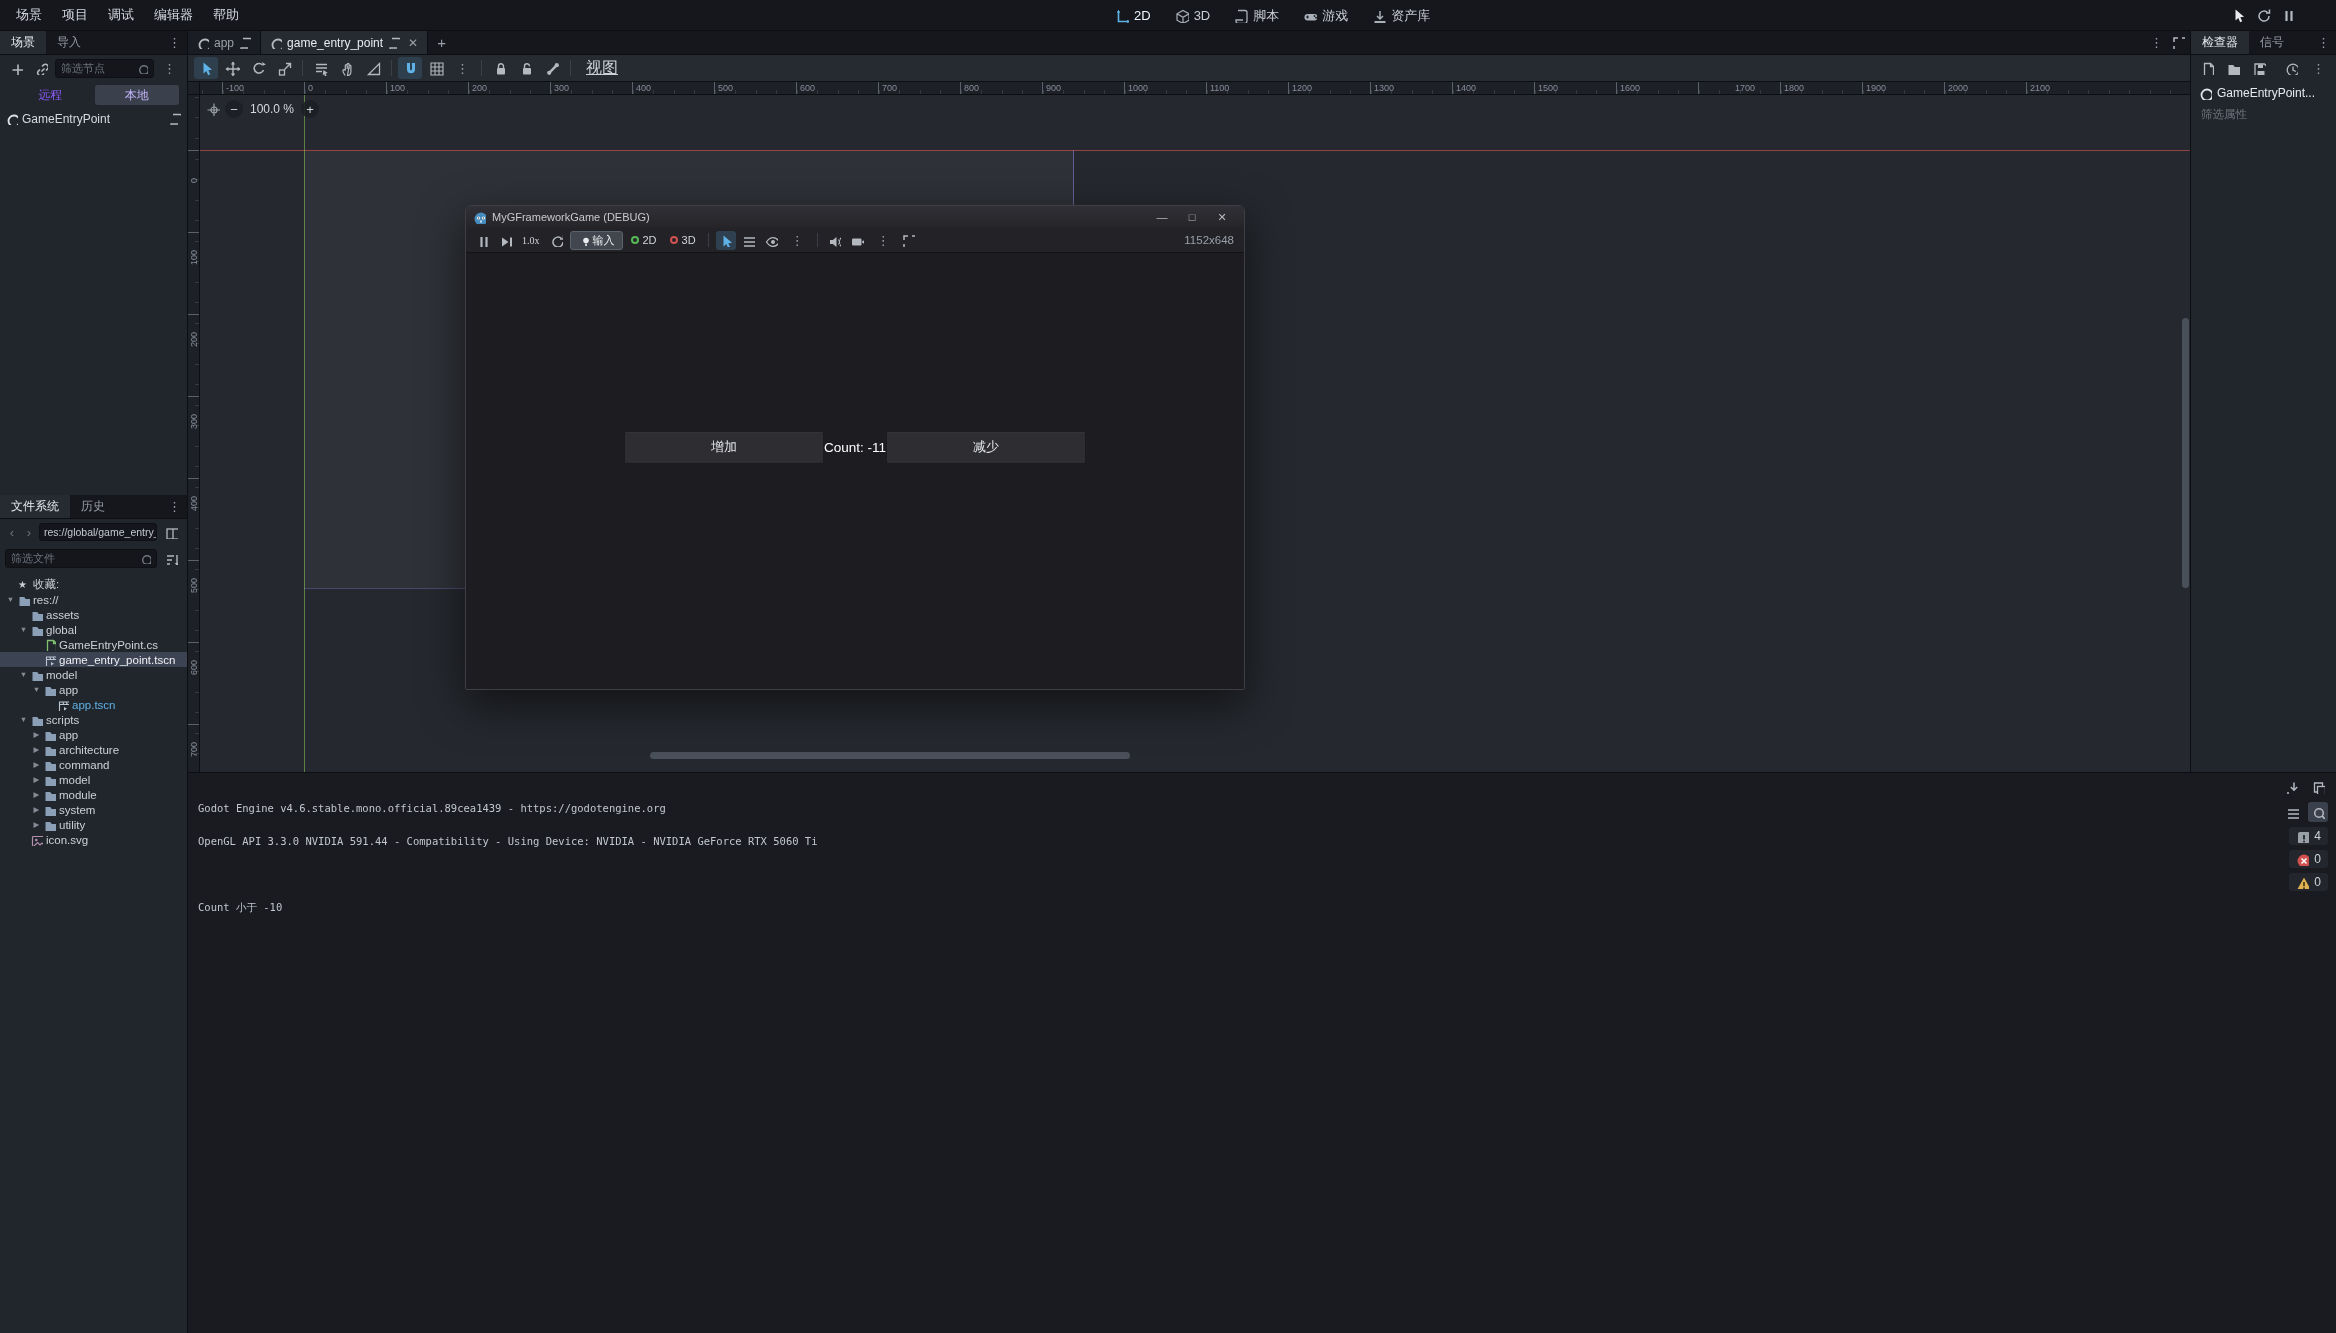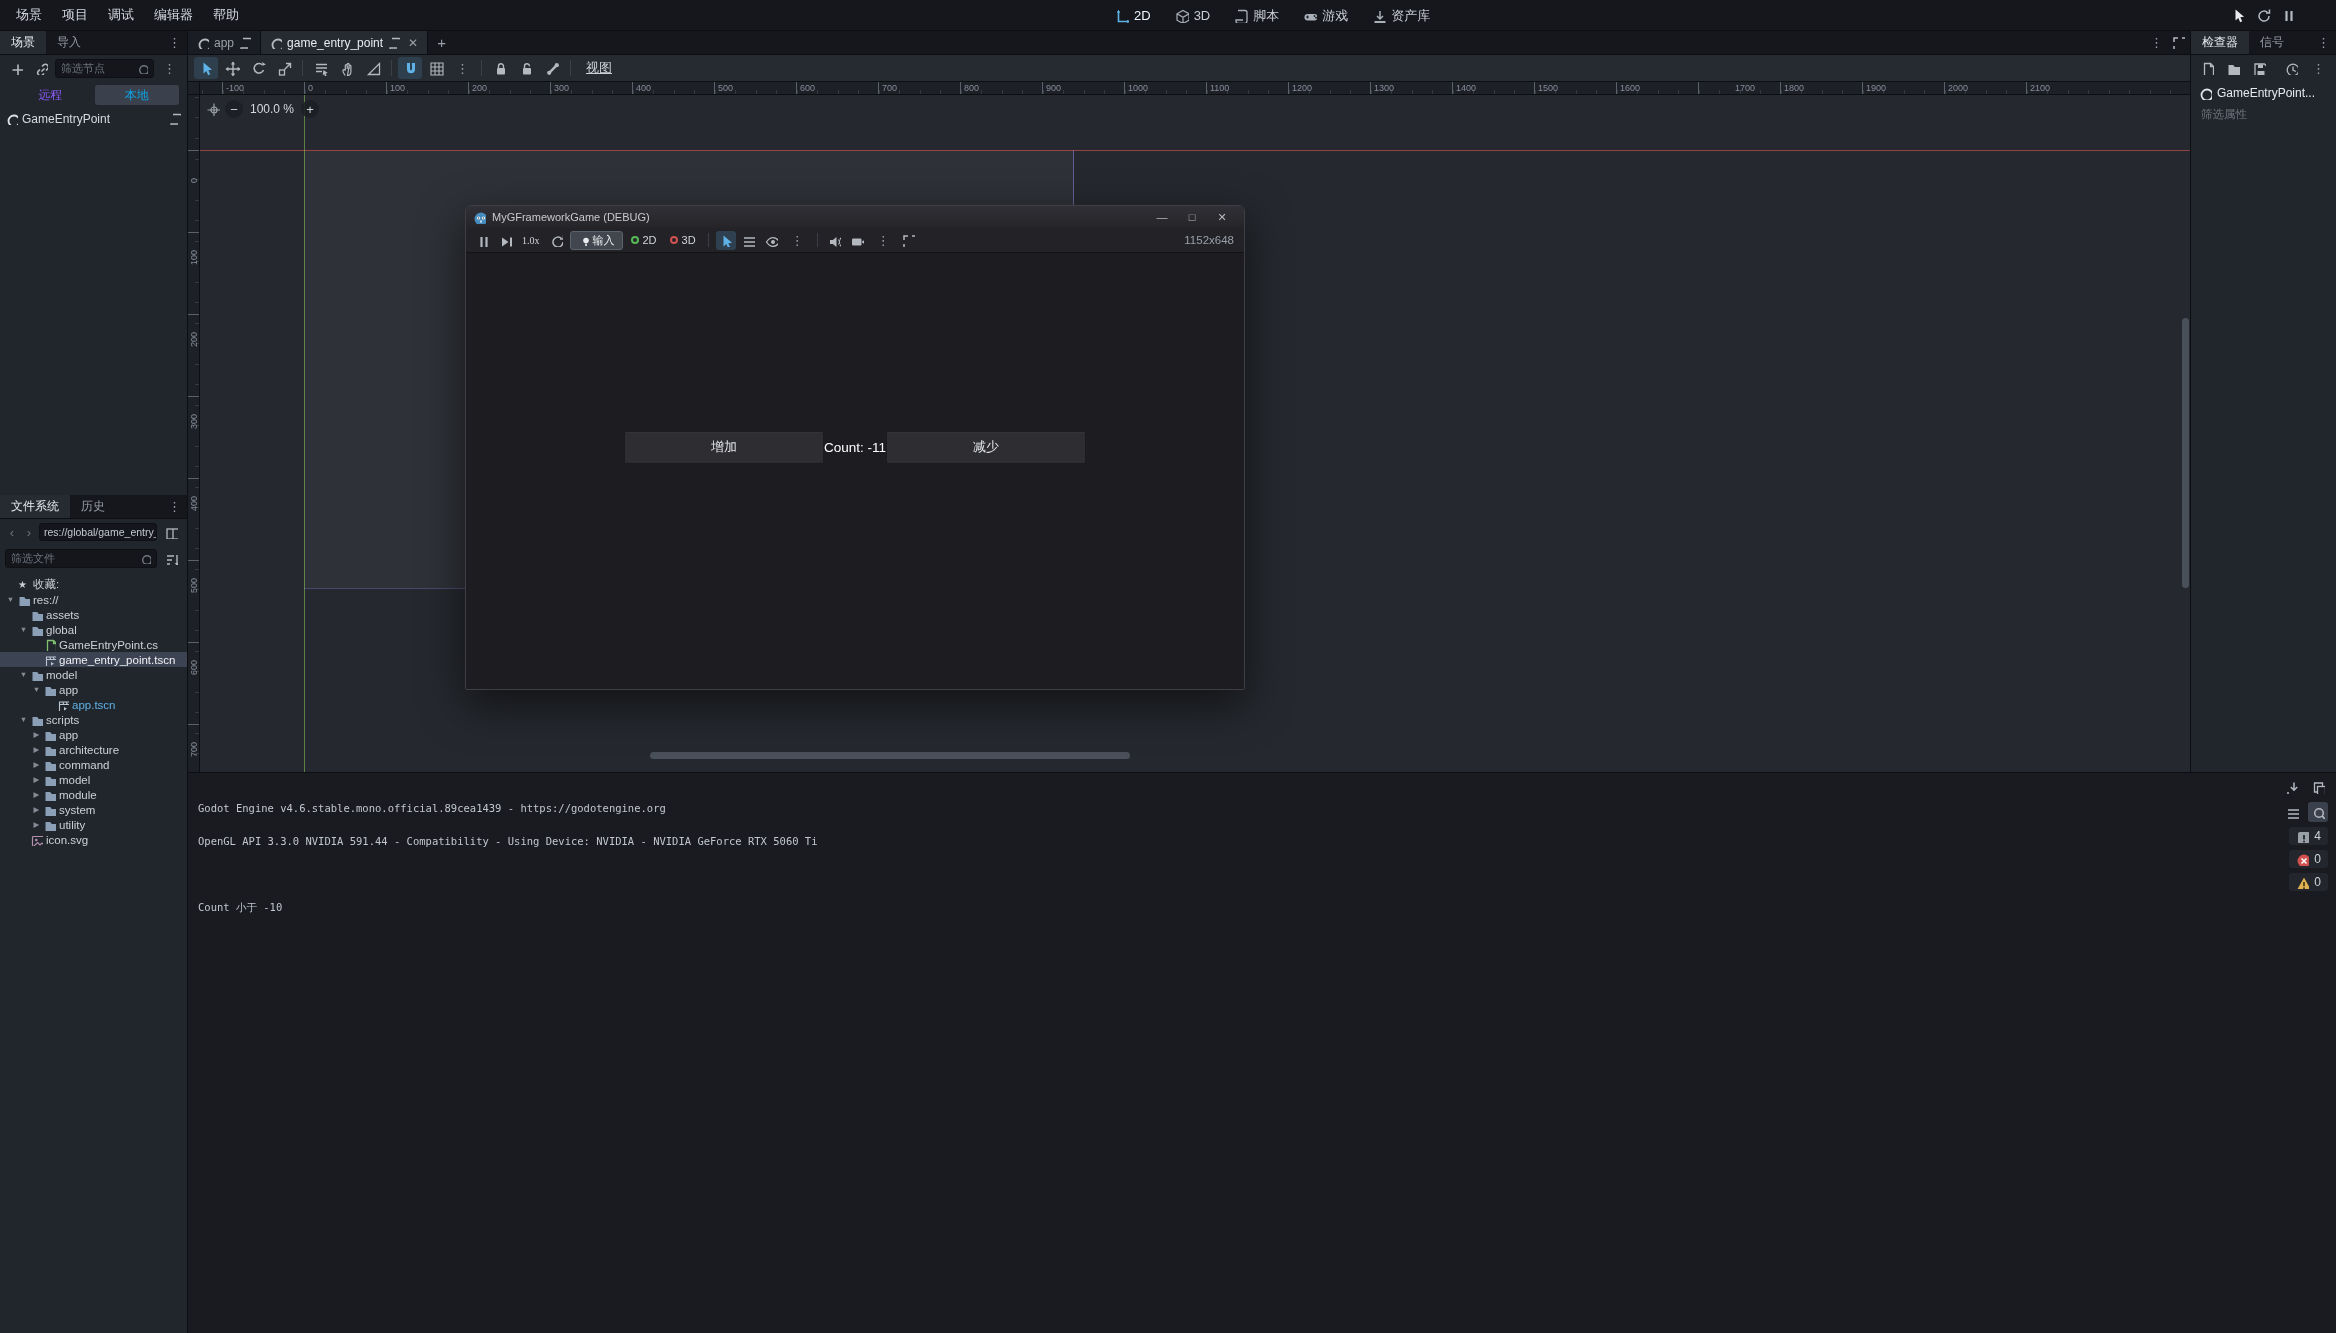--- a/index.html
+++ b/index.html
@@ -29,21 +29,21 @@
   .dtab.active { background:#262a31; color:#e7eaee; }
   .dock-header .dots { margin-left:auto; }
   .toolrow { display:flex; align-items:center; gap:3px; padding:4px 5px; height:27px; }
   .tbtn-s { width:22px; height:20px; display:flex; align-items:center; justify-content:center; border-radius:3px; color:#b7bcc4; }
   .tbtn-s .i { width:13px; height:13px; }
   .filterbox { flex:1; display:flex; align-items:center; height:19px; background:#14161b; border:1px solid #0e1014; border-radius:3px; padding:0 5px; color:#6e747e; font-size:11px; gap:4px; min-width:0; }
   .filterbox .ph { flex:1; overflow:hidden; white-space:nowrap; }
   .filterbox .i { width:11px; height:11px; color:#6e747e; }
   .segmented { display:flex; margin:3px 8px; height:20px; gap:2px; }
   .seg { flex:1; display:flex; align-items:center; justify-content:center; font-size:12px; color:#8b5cf6; border-radius:3px; }
-  .seg.active { background:#3b414c; color:#0ea5e9; }
+  .seg.active { background:#3b414c; color:#c4b5fd; }
 
   
   #scene-dock { left:0; top:31px; width:188px; height:464px; border-right:1px solid #0c0e11; }
   .scene-root-row { display:flex; align-items:center; height:20px; gap:4px; padding:0 6px; font-size:12px; color:#d6dae0; margin-top:4px; }
   .scene-root-row .i { width:12px; height:12px; }
 
   
   #fs-dock { left:0; top:495px; width:188px; height:838px; border-right:1px solid #0c0e11; }
   .pathbox { flex:1; height:18px; background:#14161b; border:1px solid #0e1014; border-radius:3px; padding:0 4px; font-size:10.5px; color:#c4c9d1; line-height:16px; overflow:hidden; white-space:nowrap; min-width:0; }
   .navbtn { width:14px; text-align:center; color:#6e747e; font-size:13px; }
@@ -68,21 +68,21 @@
   .newtab { display:flex; align-items:center; padding:0 9px; color:#9aa0aa; font-size:15px; }
   #tabbar-right { margin-left:auto; display:flex; align-items:center; gap:3px; padding-right:5px; }
   #tabbar-right .i { width:13px; height:13px; }
 
   #toolbar2d { position:absolute; left:188px; top:55px; width:2002px; height:27px; background:#262a31; display:flex; align-items:center; gap:2px; padding:0 6px; border-bottom:1px solid #0c0e11; }
   .tbtn { width:24px; height:22px; display:flex; align-items:center; justify-content:center; border-radius:3px; color:#b7bcc4; }
   .tbtn .i { width:15px; height:15px; }
   .tbtn.active { background:rgba(95,178,230,.16); }
   .tbtn.active .i { color:var(--accent,#5fb2e6); }
   .tsep { width:1px; height:16px; background:#3a3f48; margin:0 4px; }
-  .view-btn { padding:2px 9px; font-size:13px; color:#ccd1d8; border-radius:3px;text-decoration:underline; }
+  .view-btn { padding:2px 9px; font-size:16px; color:#ccd1d8; border-radius:3px;text-decoration:underline; }
 
   #corner { position:absolute; left:188px; top:82px; width:12px; height:13px; background:#1d2026; border-right:1px solid #0c0e11; border-bottom:1px solid #0c0e11; }
   #hruler { position:absolute; left:200px; top:82px; width:1990px; height:13px; background:#1d2026; border-bottom:1px solid #0c0e11; overflow:hidden;
     background-image:repeating-linear-gradient(to right,#343a42 0 1px,transparent 1px 20.5px);
     background-size:100% 4px; background-position:1.5px 100%; background-repeat:no-repeat; }
   #hruler span { position:absolute; top:0; padding-left:3px; font-size:9px; color:#878d97; border-left:1px solid #5a616b; height:13px; line-height:12px; }
   #vruler { position:absolute; left:188px; top:95px; width:12px; height:677px; background:#1d2026; border-right:1px solid #0c0e11; overflow:hidden;
     background-image:repeating-linear-gradient(to bottom,#5a616b 0 1px,transparent 1px 82px),repeating-linear-gradient(to bottom,#343a42 0 1px,transparent 1px 20.5px);
     background-size:100% 100%,4px 100%; background-position:0 55px,100% 2px; background-repeat:no-repeat; }
   #vruler span { position:absolute; left:1px; font-size:9px; color:#878d97; transform:rotate(-90deg); transform-origin:0 0; white-space:nowrap; }

